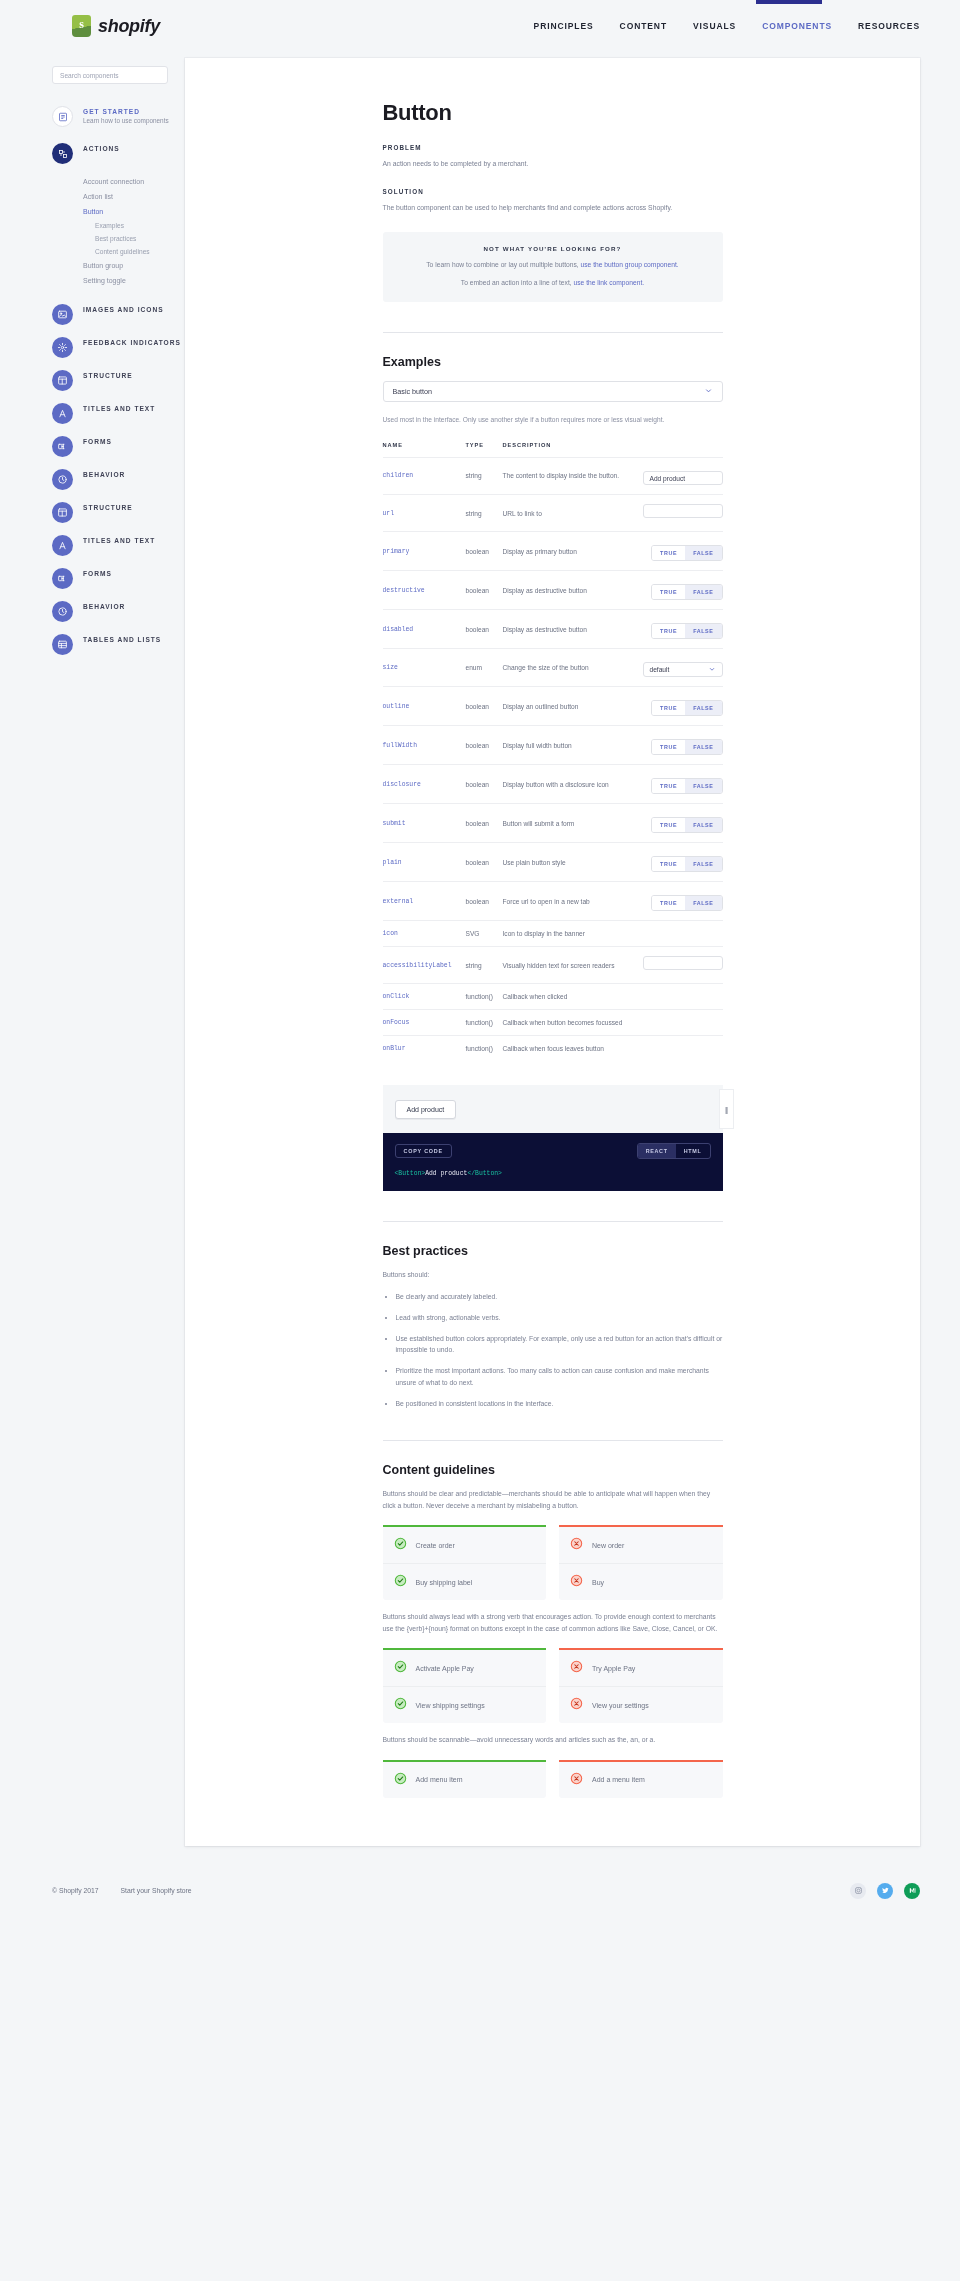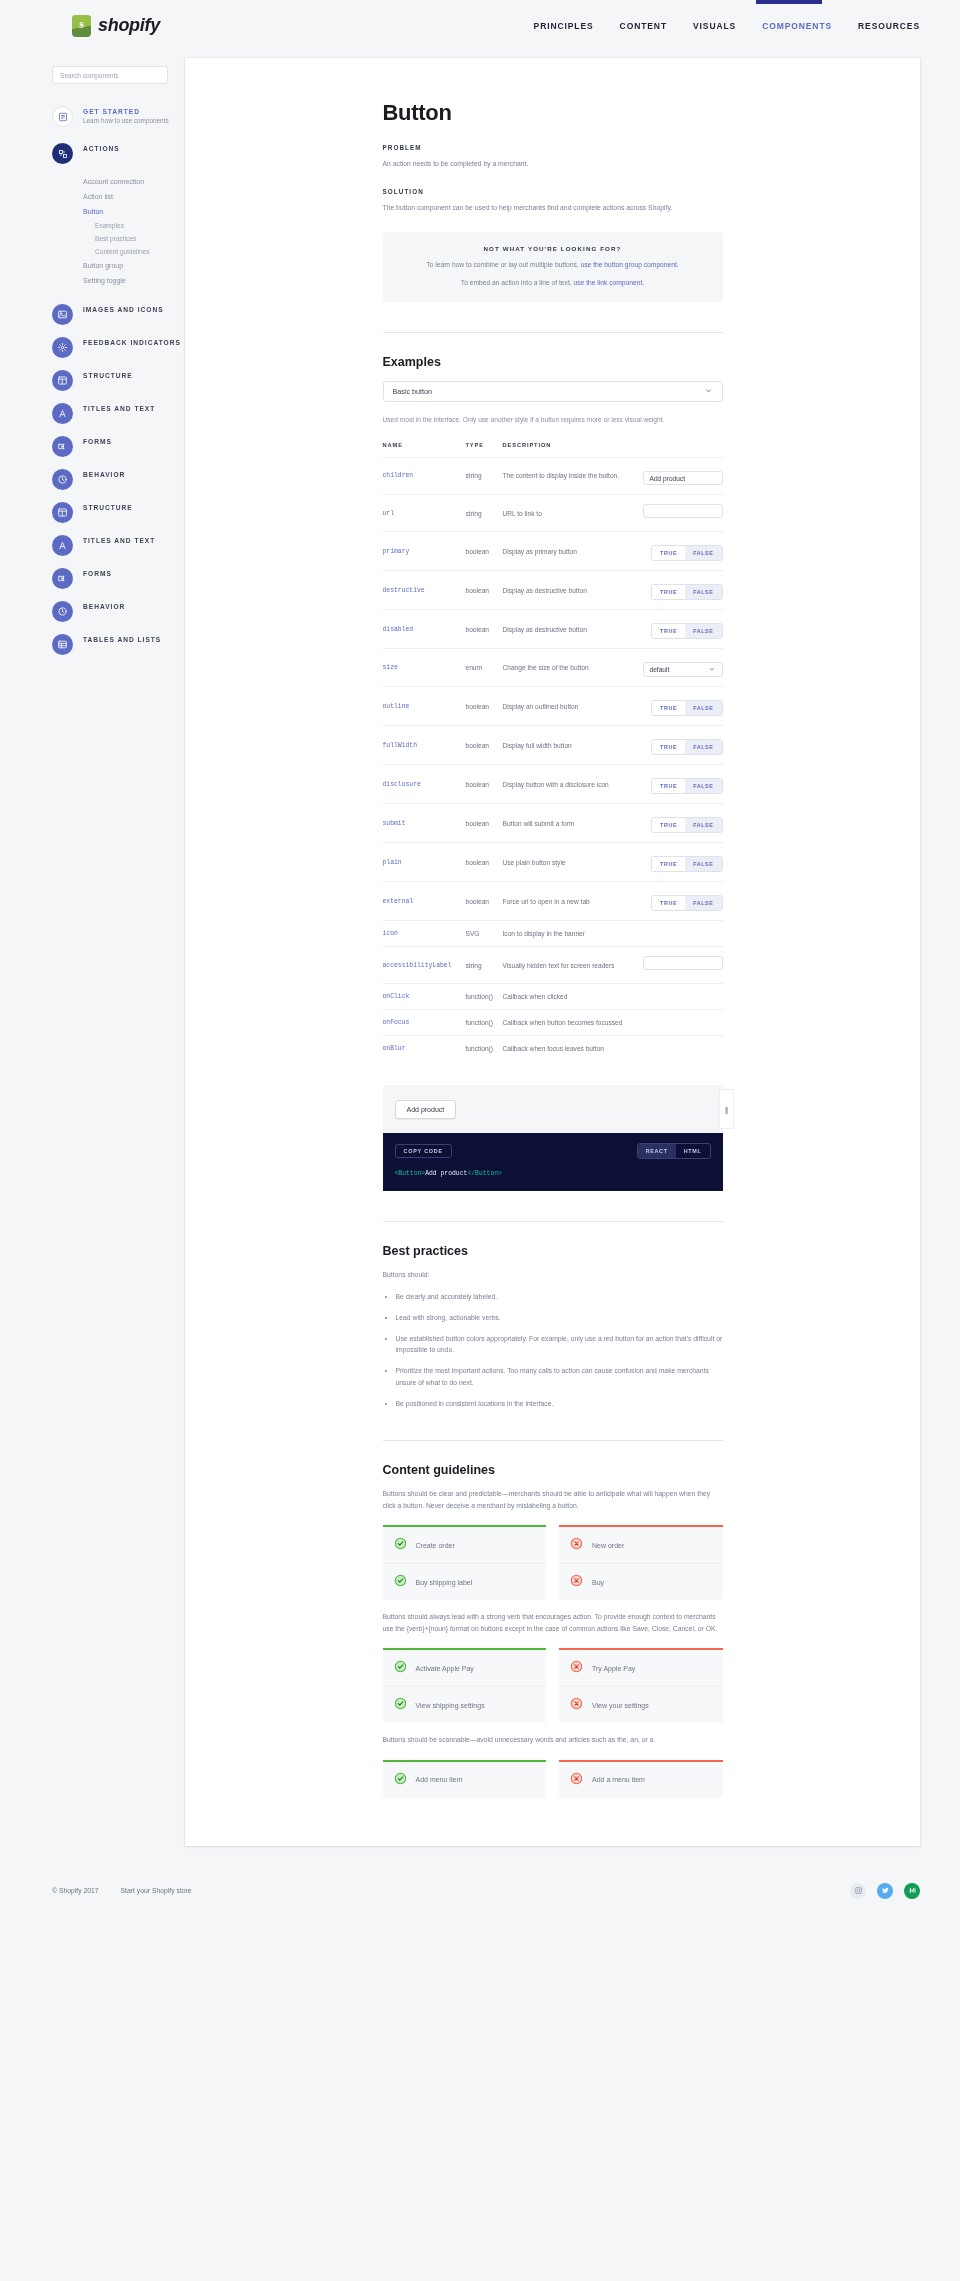--- a/index.html
+++ b/index.html
@@ -10,21 +10,21 @@
     color:#3e4155;
     -webkit-font-smoothing:antialiased;
   }
   .page{ width:960px; position:relative; background:#f4f6f8; padding-bottom:0; }
 
   
   .top-accent{ position:absolute; top:0; left:756px; width:66px; height:4px; background:#2c2f8f; }
 
   
   .header{ height:52px; display:flex; align-items:center; padding:0 40px 0 72px; }
-  .logo{ display:flex; align-items:flex-start; gap:7px; }
+  .logo{ display:flex; align-items:center; gap:7px; }
   .logo-mark{
     width:19px; height:22px; border-radius:3px 3px 4px 4px;
     background:linear-gradient(170deg,#95bf47 0%, #95bf47 55%, #5e8e3e 56%, #5e8e3e 100%);
     position:relative;
   }
   .logo-mark:after{
     content:"s"; position:absolute; left:0; right:0; top:2px; text-align:center;
     font-size:12px; font-weight:700; color:#fff; font-family:"Liberation Serif",serif;
   }
   .logo-text{ font-size:18px; font-weight:700; font-style:italic; color:#1b1b22; letter-spacing:-0.3px;}

